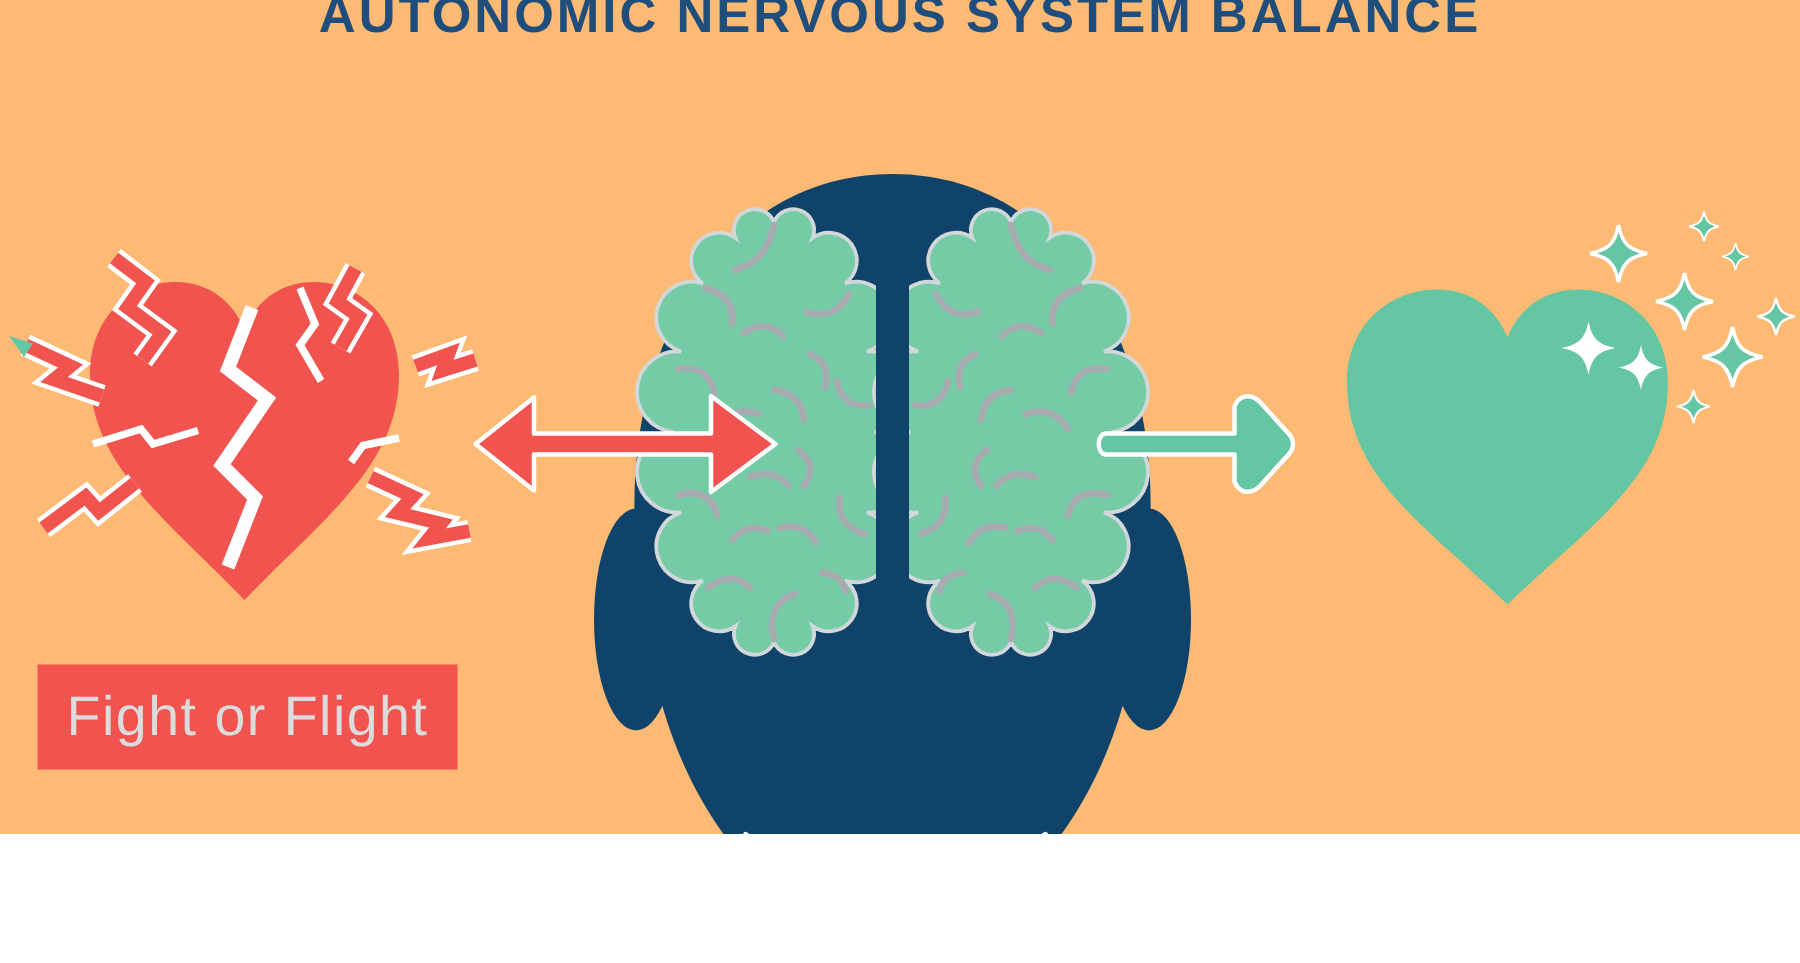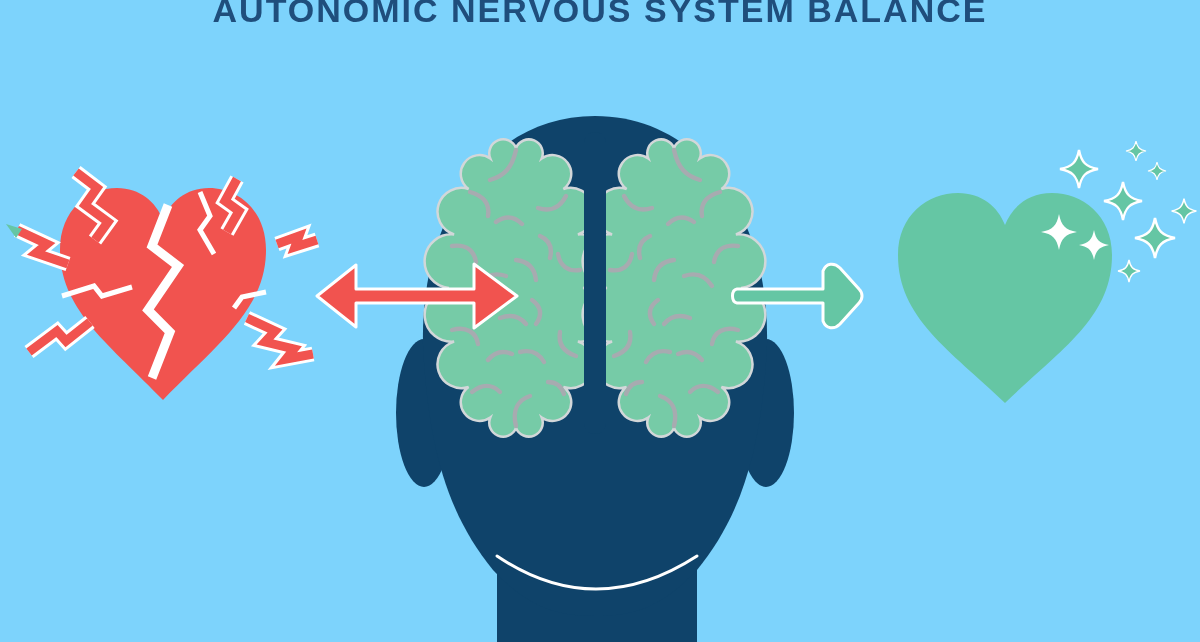--- a/index.html
+++ b/index.html
@@ -1,16 +1,16 @@
 <!DOCTYPE html>
 <html style="--red: #F1534F; --teal: #65C6A4; --brain: #76CBA7; --navy: #0F436A; --title-blue: #1F4E7C; --label-text: #DCDCDC; --sulci: #A7ABB0; --background: #FFFFFF;"><head>
 <meta charset="utf-8">
 <style>
   html,body{margin:0;padding:0;background:#fff;}
-  .stage{position:relative;width:1200px;height:642px;overflow:hidden;background:#7dd3fc;
+  .stage{position:relative;width:1200px;height:556px;overflow:hidden;background:#fdba74;
          font-family:"Liberation Sans",sans-serif;}
   .stage svg{position:absolute;left:0;top:0;}
 
   .page-title{position:absolute;left:50%;top:-9px;transform:translateX(-50%);
     white-space:nowrap;font-size:34px;font-weight:800;letter-spacing:2px;
     color:var(--title-blue);}
 
   .label-box{position:absolute;display:flex;align-items:center;justify-content:center;
     white-space:nowrap;font-weight:300;font-size:37px;letter-spacing:1px;
     color:var(--label-text);}
@@ -140,15 +140,18 @@
       <use href="#spark" class="spark-teal" transform="translate(1157 171) scale(0.45)"></use>
       <use href="#spark" class="spark-teal" transform="translate(1123 201) scale(0.95)"></use>
       <use href="#spark" class="spark-teal" transform="translate(1184 211) scale(0.62)"></use>
       <use href="#spark" class="spark-teal" transform="translate(1155 238) scale(1.0)"></use>
       <use href="#spark" class="spark-teal" transform="translate(1129 271) scale(0.55)"></use>
     </g>
   </svg>
 
   <div class="page-title">AUTONOMIC NERVOUS SYSTEM BALANCE</div>
 
+  <div class="label-box red">
+    <span>Fight or Flight</span>
+  </div>
 
 
 </div>
 
 </body></html>

